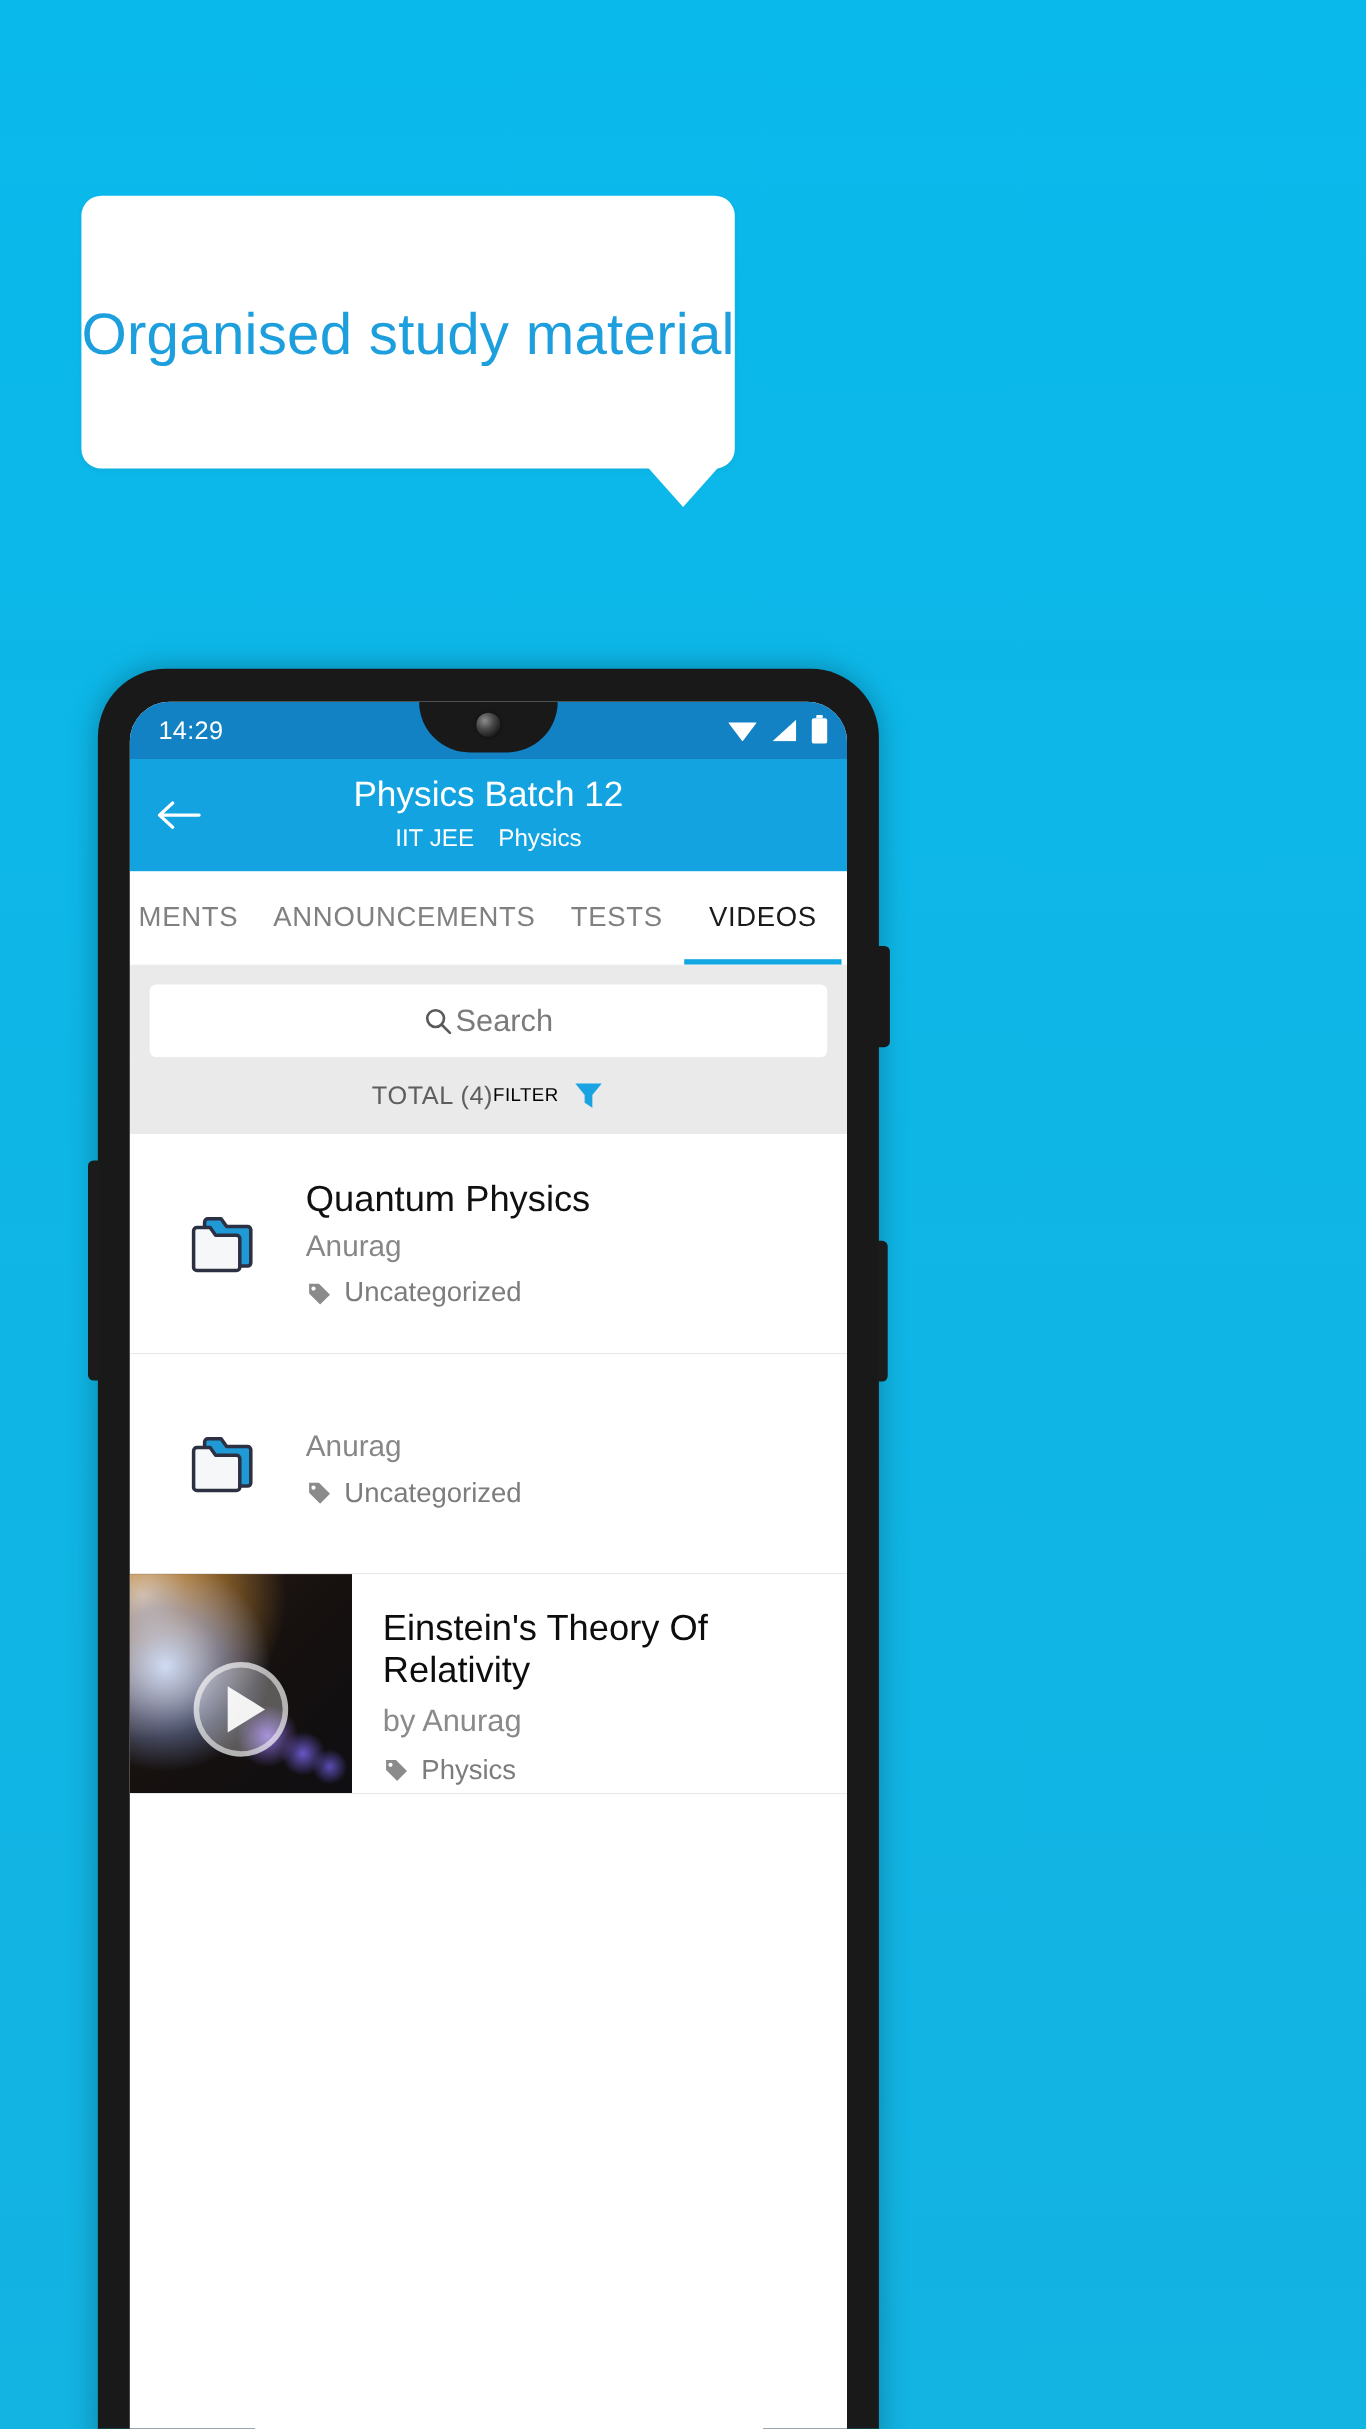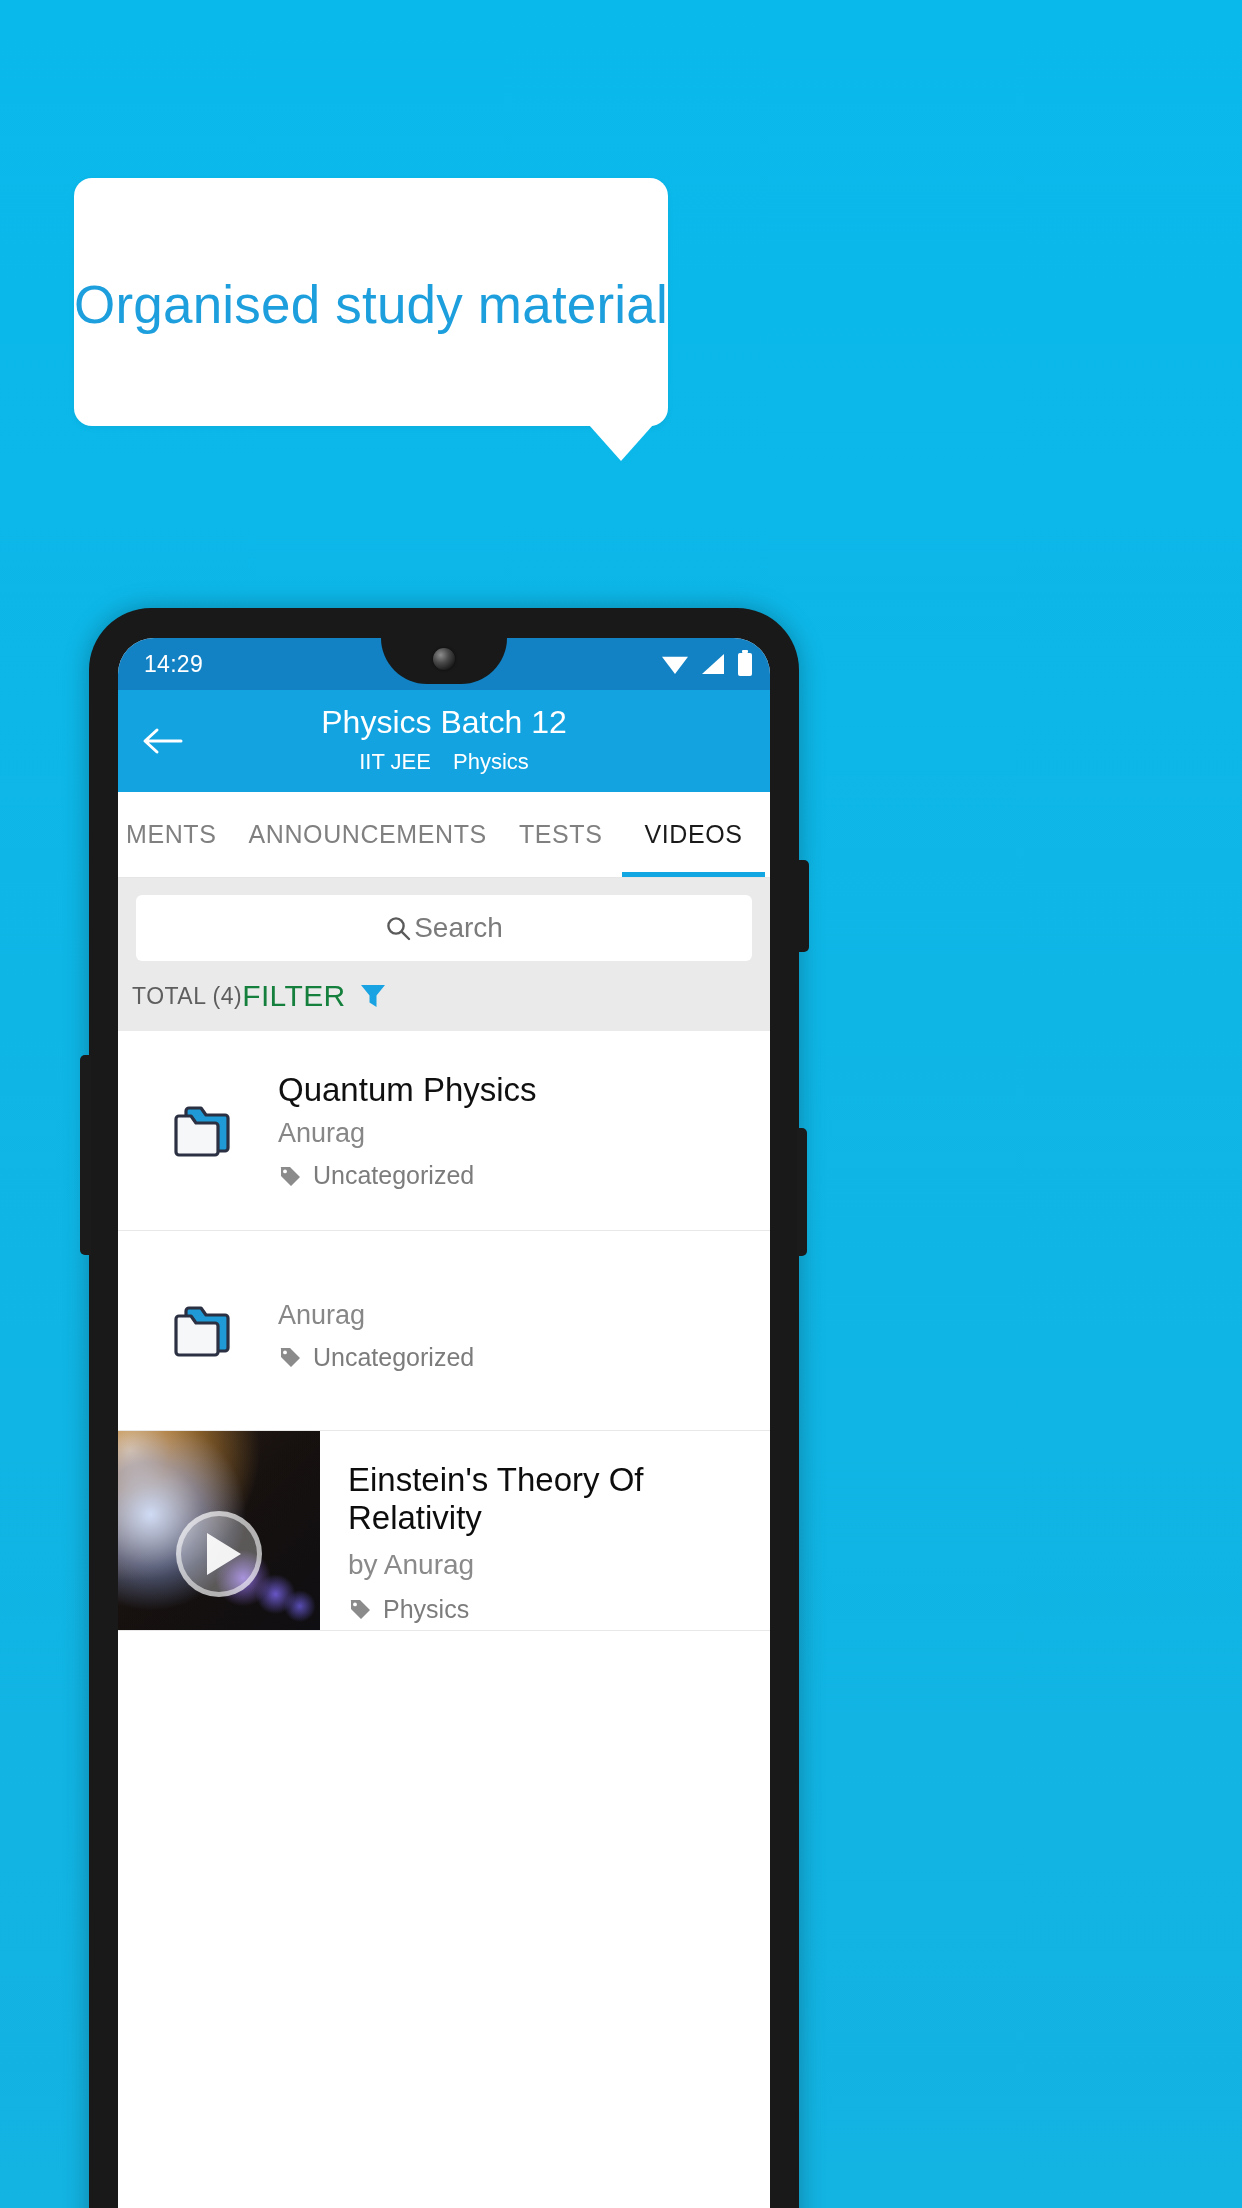--- a/index.html
+++ b/index.html
@@ -271,30 +271,30 @@
     gap: 3px;
   }
   .search-icon { width: 26px; height: 26px; color: #5a5a5a; }
   .search-ph { color: #7b7b7b; font-size: 28px; }
 
   .totalrow {
     background: #eaeaea;
     height: 70px;
     display: flex;
     align-items: center;
-    justify-content: flex-start;
+    justify-content: center;
     padding: 0 14px 0 14px;
   }
   .total-label { color: #5e5e5e; font-size: 23px; letter-spacing: .5px; }
   .filter-btn {
     display: flex;
     align-items: center;
     gap: 12px;
-    color: #15803d;
-    font-size: 30px;
+    color: #000000;
+    font-size: 17px;
     letter-spacing: .4px;
   }
   .filter-icon {
     width: 30px; height: 30px;
     color: #19a3e2;
   }
 
   
   .list { background: #ffffff; }
   .row {

